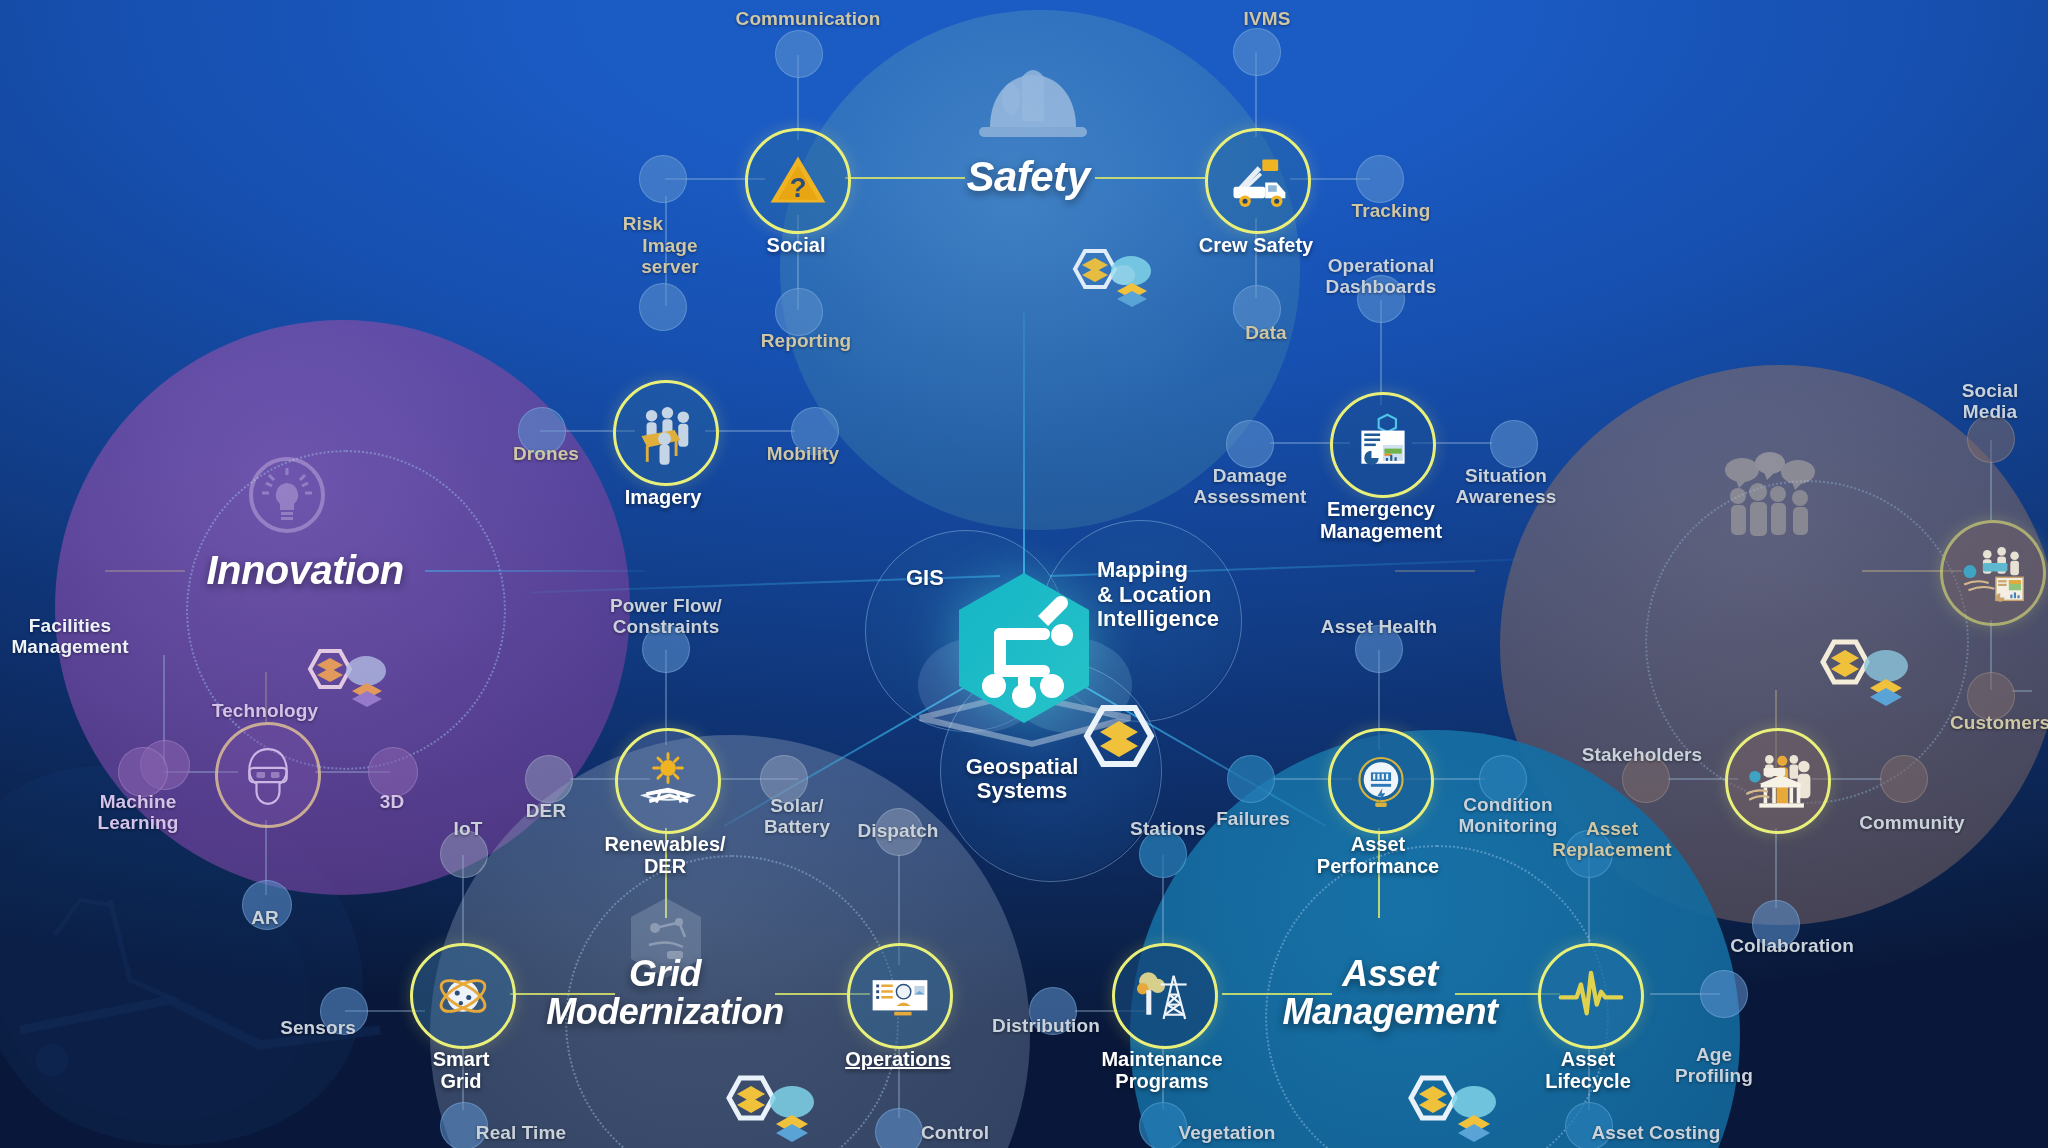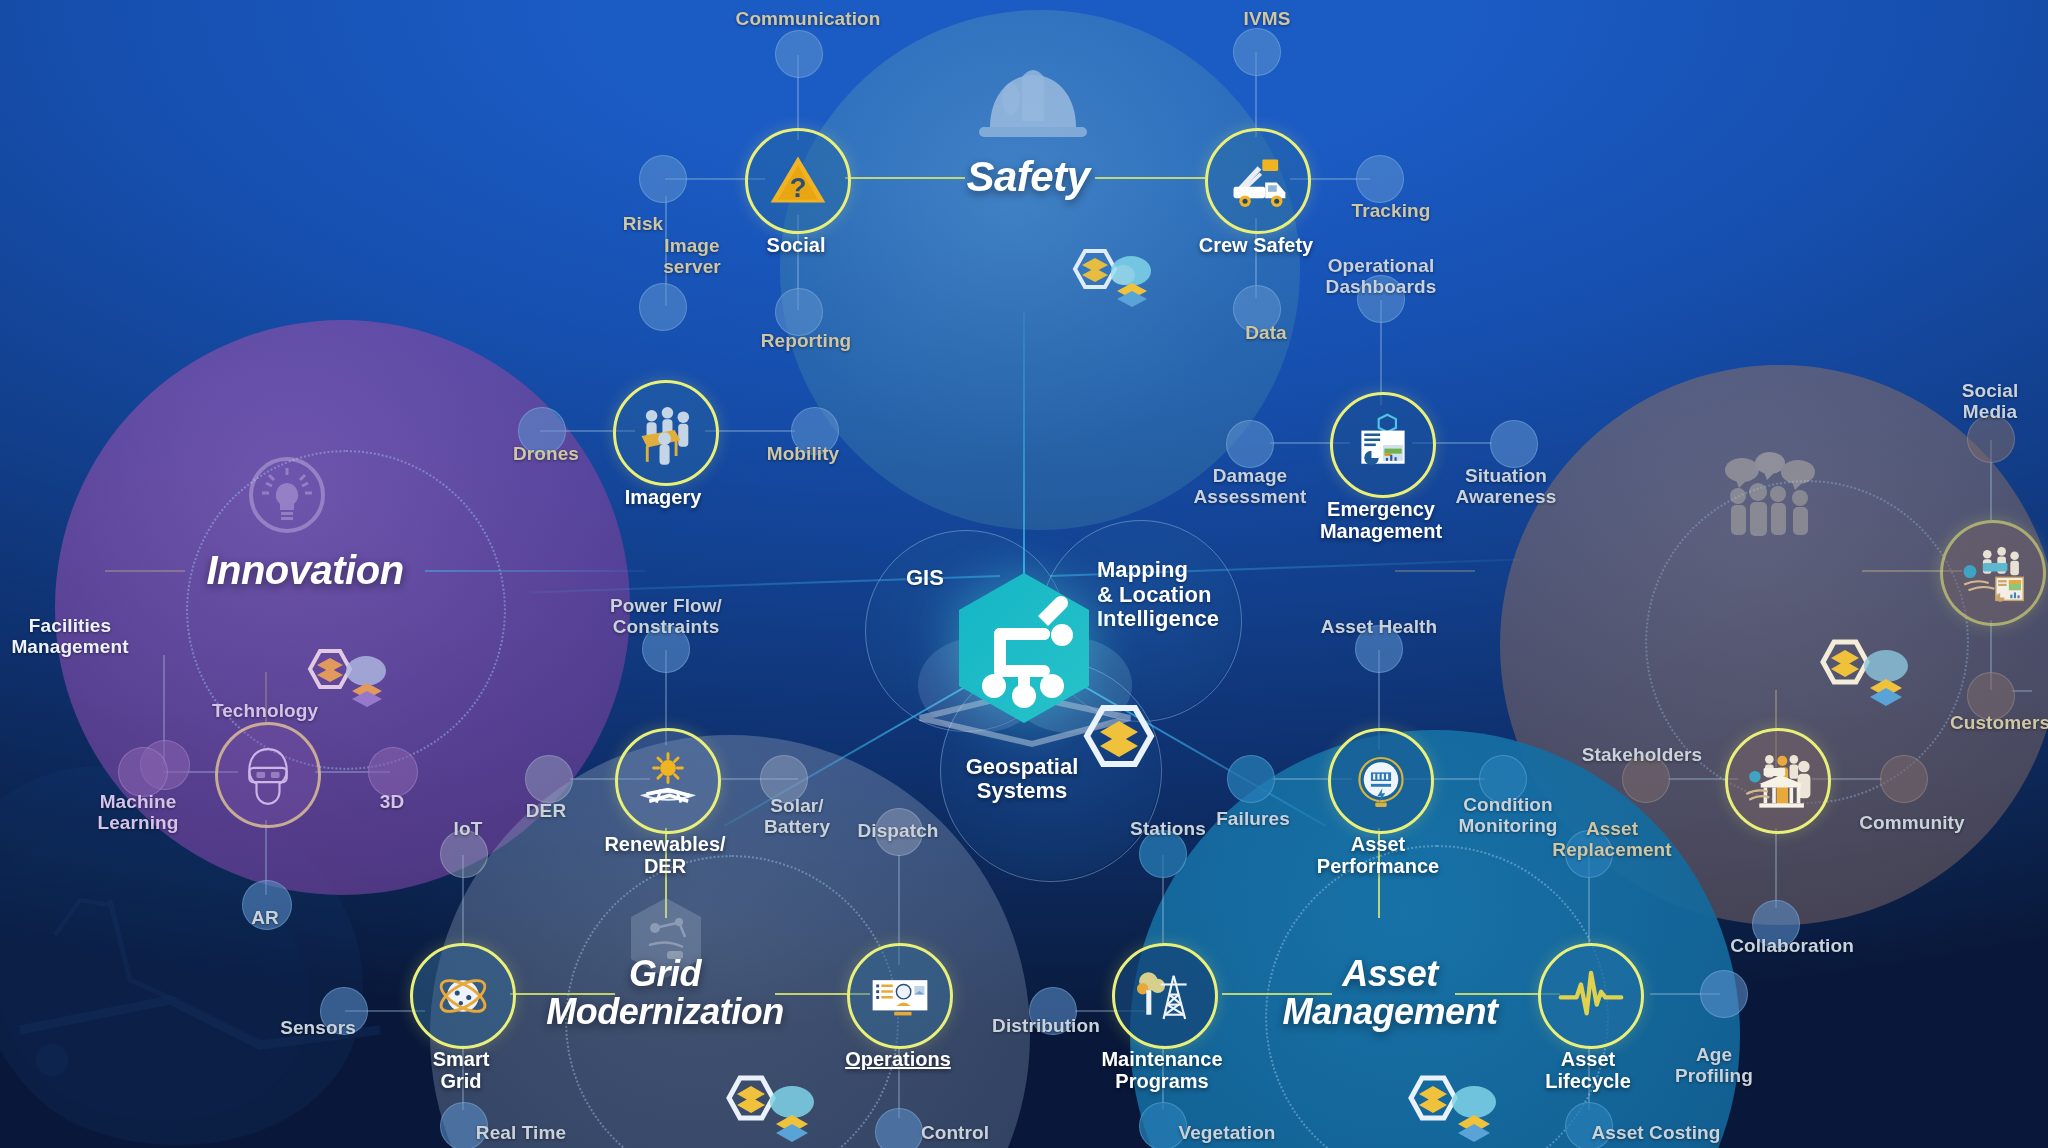--- a/index.html
+++ b/index.html
@@ -127,21 +127,21 @@
   <div class="dot" style="left:775px;top:30px;width:46px;height:46px;"></div>
   <div class="dot" style="left:639px;top:155px;width:46px;height:46px;"></div>
   <div class="dot" style="left:639px;top:283px;width:46px;height:46px;"></div>
   <div class="dot" style="left:775px;top:288px;width:46px;height:46px;"></div>
   <div class="dot" style="left:1233px;top:28px;width:46px;height:46px;"></div>
   <div class="dot" style="left:1356px;top:155px;width:46px;height:46px;"></div>
   <div class="dot" style="left:1233px;top:285px;width:46px;height:46px;"></div>
 
   <div class="cap gold" style="left:798px;top:8px;">Communication</div>
   <div class="cap gold" style="left:633px;top:200px;margin-top:13px;">Risk</div>
-  <div class="cap gold" style="left:660px;top:235px;margin-left:22px;">Image
+  <div class="cap gold" style="left:660px;top:235px;">Image
 server</div>
   <div class="cap gold" style="left:796px;top:330px;">Reporting</div>
   <div class="cap gold" style="left:1257px;top:8px;">IVMS</div>
   <div class="cap gold" style="left:1381px;top:200px;">Tracking</div>
   <div class="cap gold" style="left:1256px;top:322px;">Data</div>
 
   <div class="bigicon" style="left:978px;top:55px;width:110px;height:95px;">
     <svg width="110" height="95" viewBox="0 0 110 95">
       <path d="M12 72 C12 42, 30 20, 55 20 C80 20, 98 42, 98 72 Z" fill="#dde7f2"></path>
       <path d="M6 72 h98 a5 5 0 0 1 0 10 H6 a5 5 0 0 1 0 -10 Z" fill="#c9d8e9"></path>

